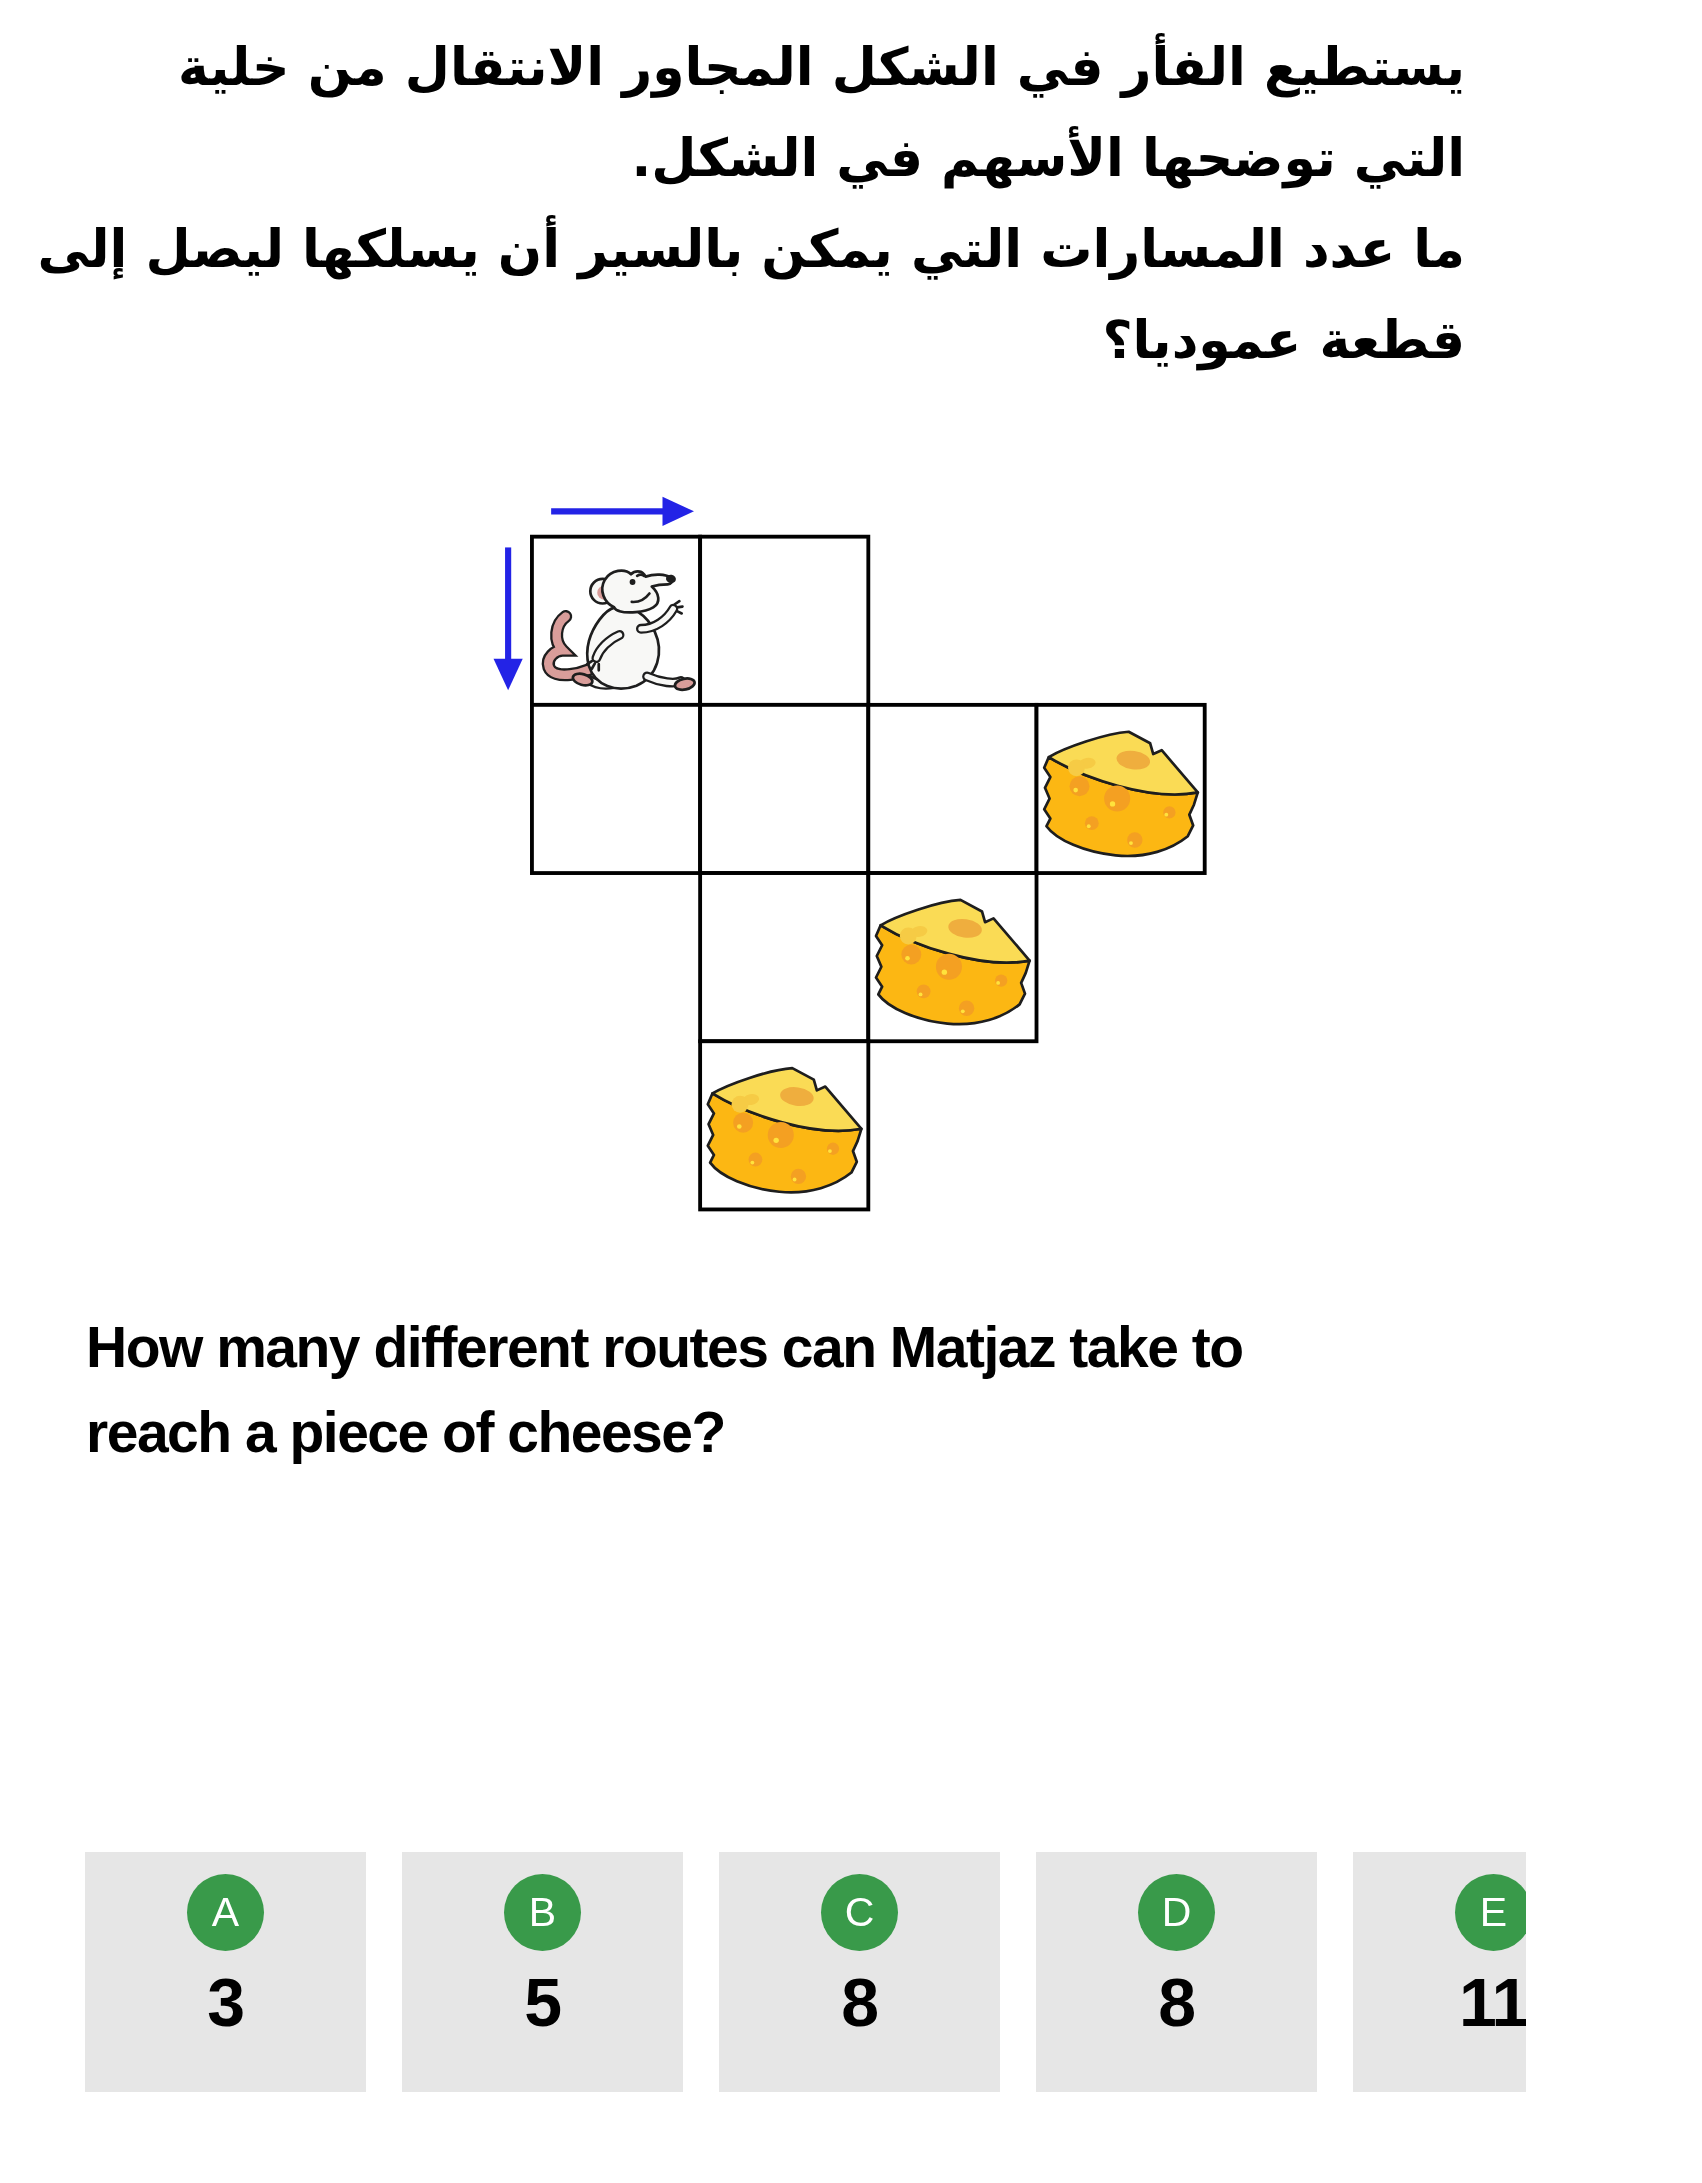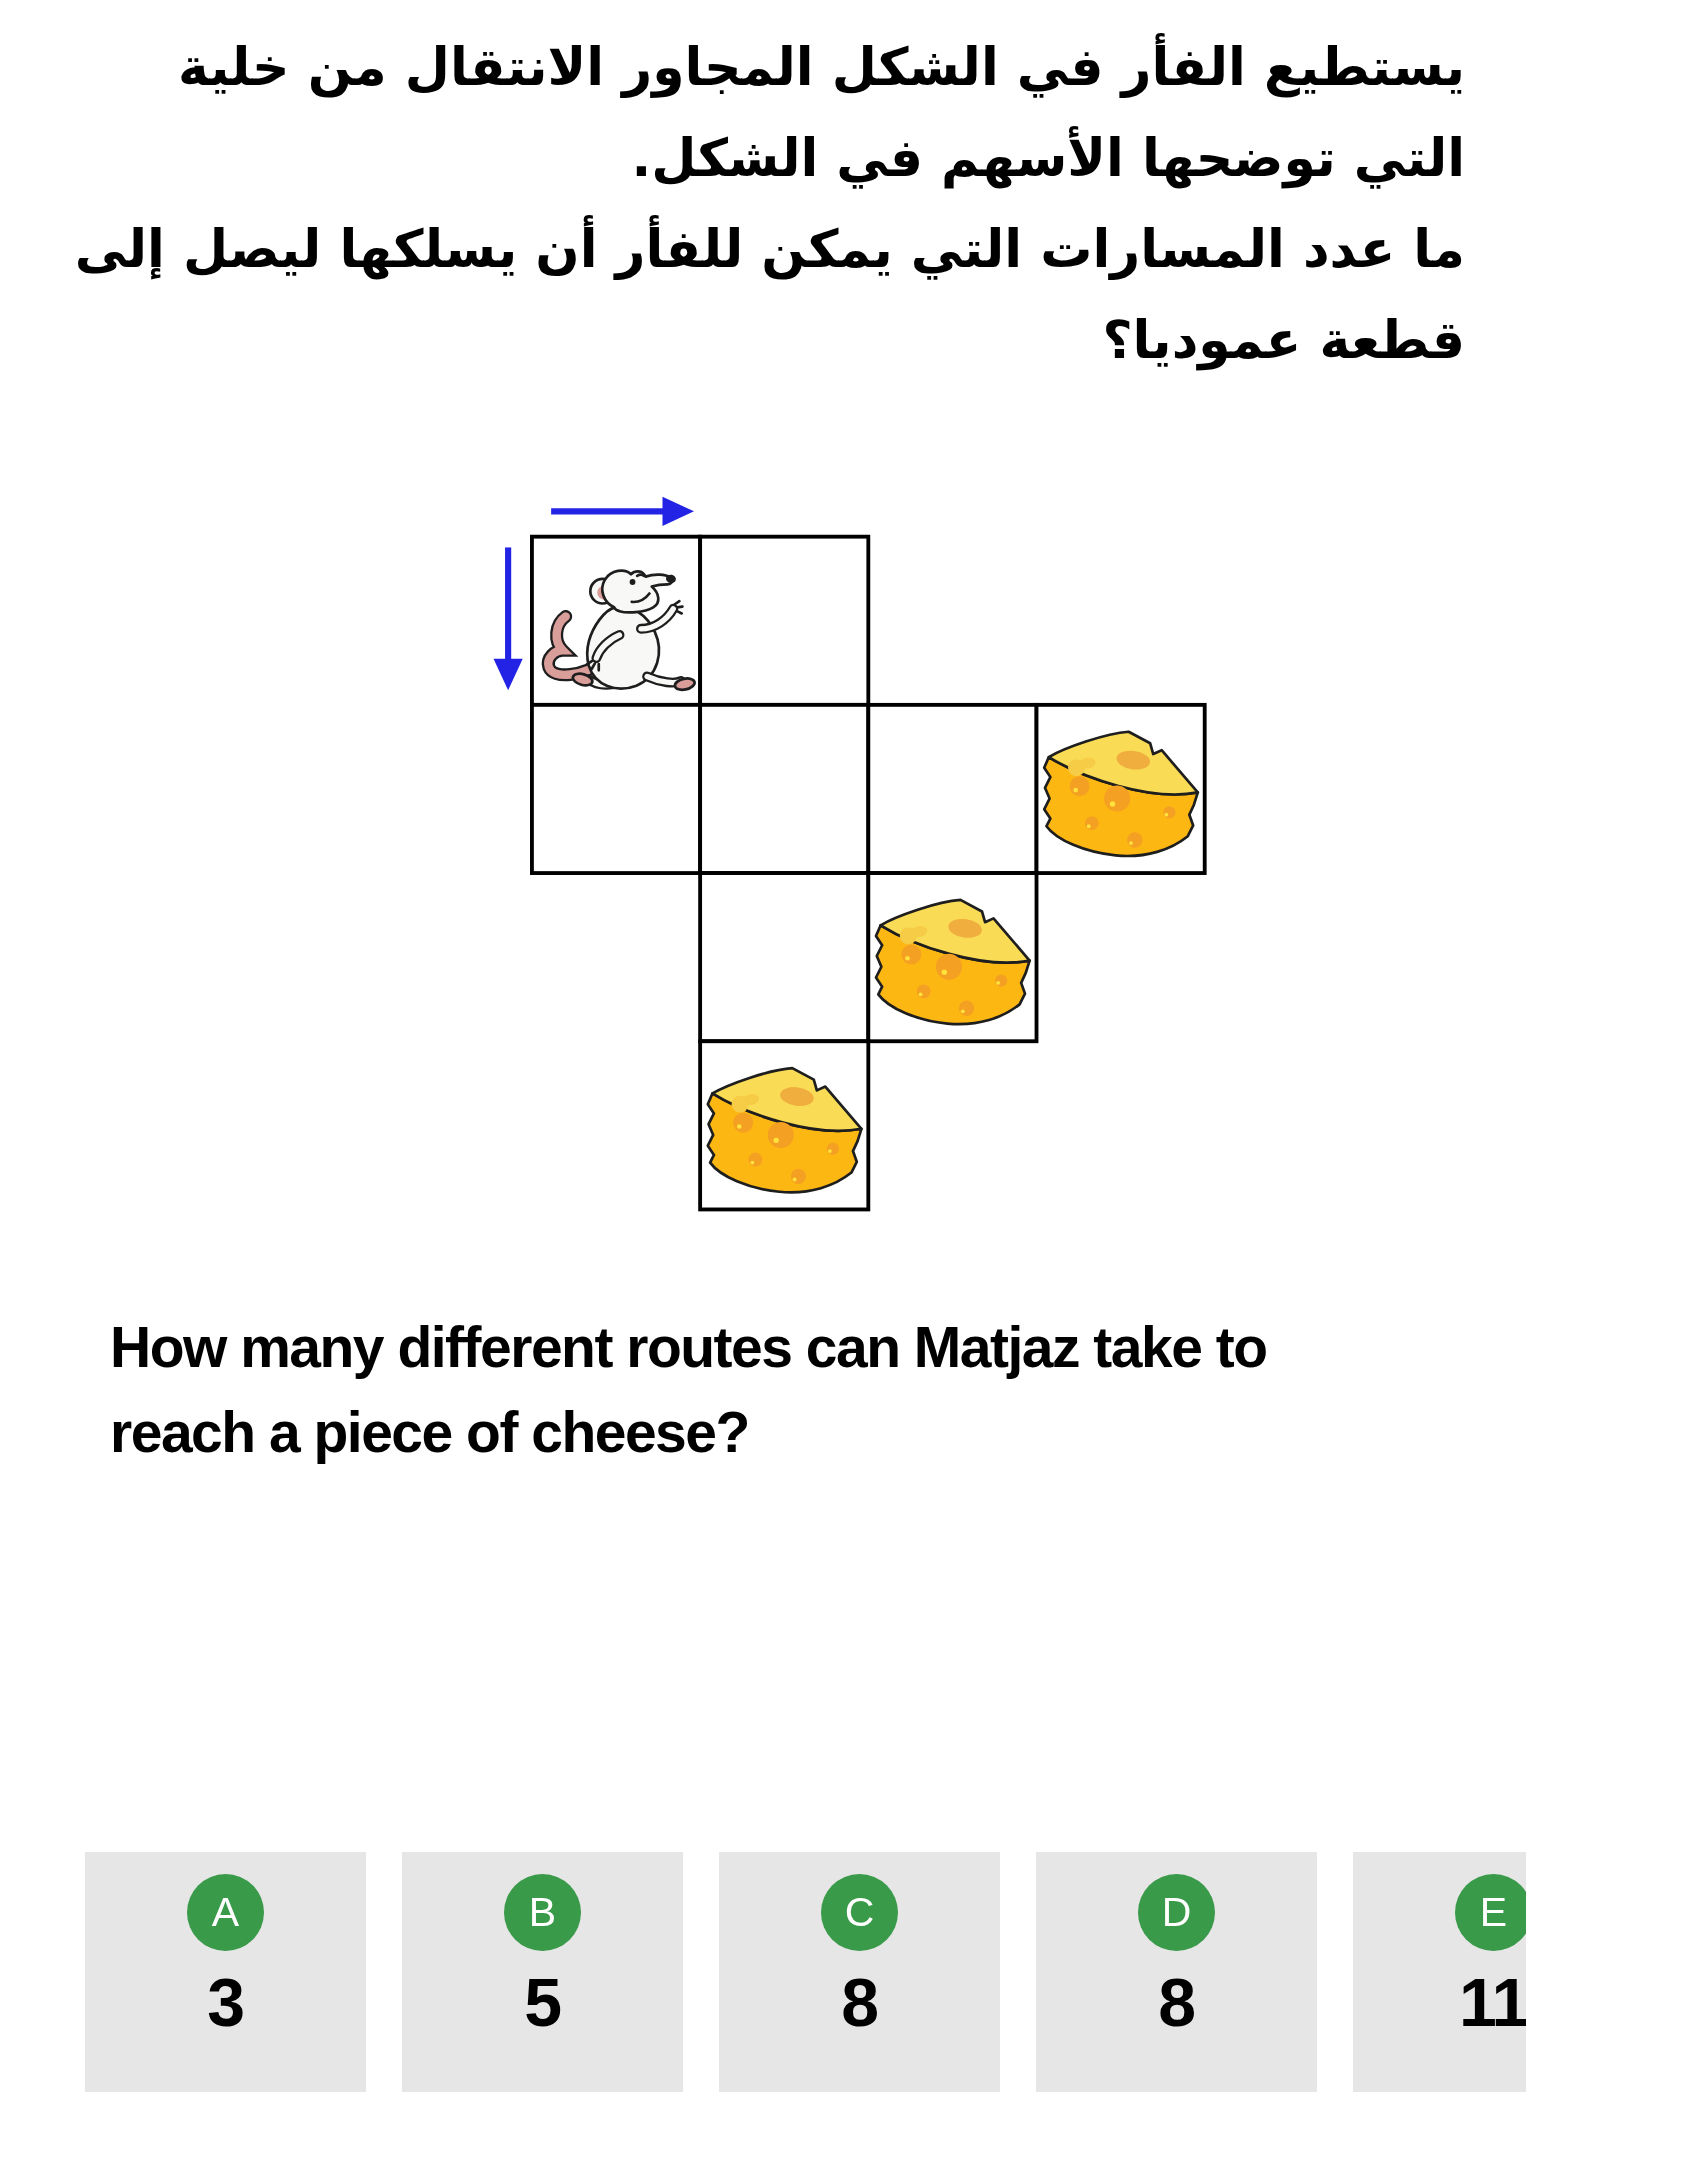--- a/index.html
+++ b/index.html
@@ -19,39 +19,39 @@
   .pinkfill{fill:var(--mouse-pink);}
   .tail-o{fill:none;stroke:var(--outline-dark);stroke-width:17;stroke-linecap:round;}
   .tail-i{fill:none;stroke:var(--mouse-pink);stroke-width:11;stroke-linecap:round;}
   .limb-o{fill:none;stroke:var(--outline-dark);stroke-width:13;stroke-linecap:round;}
   .limb-i{fill:none;stroke:#f8f8f6;stroke-width:7;stroke-linecap:round;}
   .thin{fill:none;stroke:var(--outline-dark);stroke-width:3.5;stroke-linecap:round;}
   
   .english{position:absolute;left:86px;top:1294px;font-weight:700;font-size:57px;
            line-height:85px;letter-spacing:-1.5px;}
   .english .ln{white-space:nowrap;}
-  .para2{margin-top:10.8px;margin-left:24px;}
+  .para2{margin-top:10.8px;}
   
   .options{position:absolute;left:85px;top:1852px;width:1550px;display:flex;gap:36px;}
   .option{width:281px;height:240px;background:var(--option-bg);display:flex;
           flex-direction:column;align-items:center;}
   .badge{margin-top:22px;width:77px;height:77px;border-radius:50%;
          background:var(--option-badge-green);color:#fff;font-size:41px;font-weight:400;
          line-height:77px;text-align:center;}
   .value{margin-top:12.3px;font-size:68px;font-weight:700;letter-spacing:-1.5px;}
 </style>
 </head>
 <body>
 
 <div class="page">
 
   <div class="arabic">
     <div class="ln">يستطيع الفأر في الشكل المجاور الانتقال من خلية</div>
     <div class="ln">التي توضحها الأسهم في الشكل.</div>
-    <div class="ln">ما عدد المسارات التي يمكن للفأر أن يسلكها ليصل إلى</div>
+    <div class="ln">ما عدد المسارات التي يمكن بالسير أن يسلكها ليصل إلى</div>
     <div class="ln">قطعة عموديا؟</div>
   </div>
 
   <svg class="fig" id="figure-svg" viewBox="0 0 1000 1000">
     <defs>
 
       <g id="cheese-def">
         <path class="outline" style="fill:var(--cheese-front)" d="M8,38 L2,52 L10,64 L3,78 L9,92 L2,106 L10,118 L5,128
                  C18,146 55,162 95,166 C135,170 168,158 189,141
                  L196,127 L191,113 L197,100 L202,84 C140,96 50,64 8,38 Z"></path>

